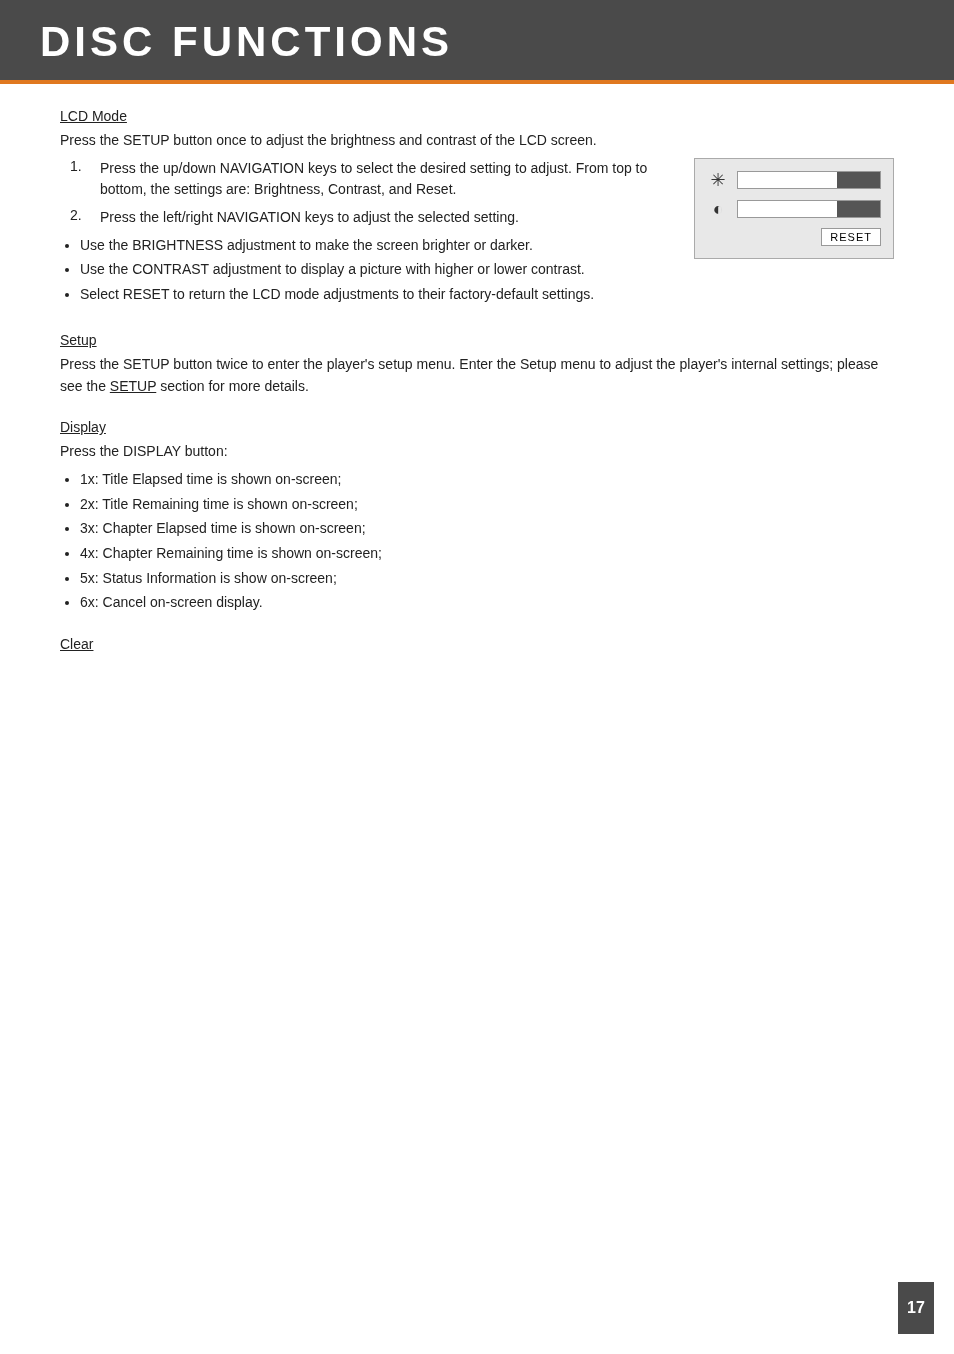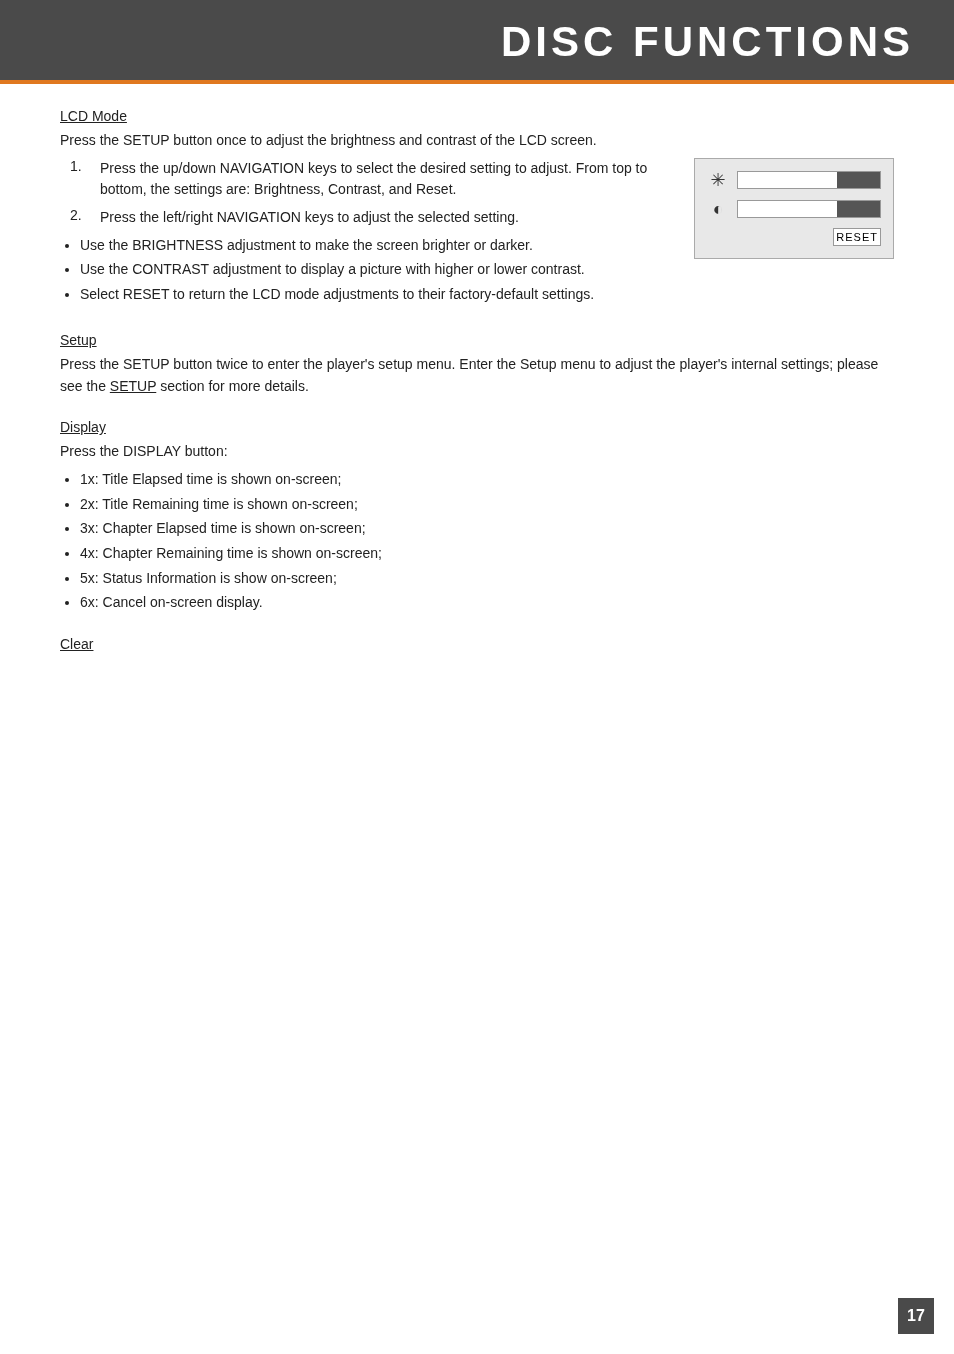--- a/index.html
+++ b/index.html
@@ -9,22 +9,22 @@
       font-family: Arial, Helvetica, sans-serif;
       font-size: 14px;
       color: #222;
       width: 954px;
       min-height: 1354px;
       position: relative;
     }
 
     .page-header {
       background: #4a4a4a;
-      padding: 18px 40px 14px 21px;
-      text-align: right;
+      padding: 18px 40px 14px 40px;
+      text-align: left;
     }
 
     .page-title {
       font-size: 42px;
       font-weight: bold;
       color: #fff;
       letter-spacing: 4px;
       text-transform: uppercase;
     }
 
@@ -123,39 +123,39 @@
     .lcd-reset-row {
       display: flex;
       justify-content: flex-end;
       margin-top: 4px;
     }
 
     .lcd-reset-btn {
       background: #fff;
       border: 1px solid #999;
       font-size: 11px;
-      padding: 2px 2px;
+      padding: 2px 8px;
       font-family: Arial, sans-serif;
       letter-spacing: 1px;
     }
 
     .underline-link {
       text-decoration: underline;
     }
 
     .page-number-box {
       position: absolute;
       bottom: 20px;
       right: 20px;
       background: #4a4a4a;
       color: #fff;
       font-size: 16px;
       font-weight: bold;
       width: 36px;
-      height: 36px;
+      height: 52px;
       display: flex;
       align-items: center;
       justify-content: center;
     }
 
     .numbered-list-container {
       padding-left: 10px;
     }
 
     .numbered-list-item {

